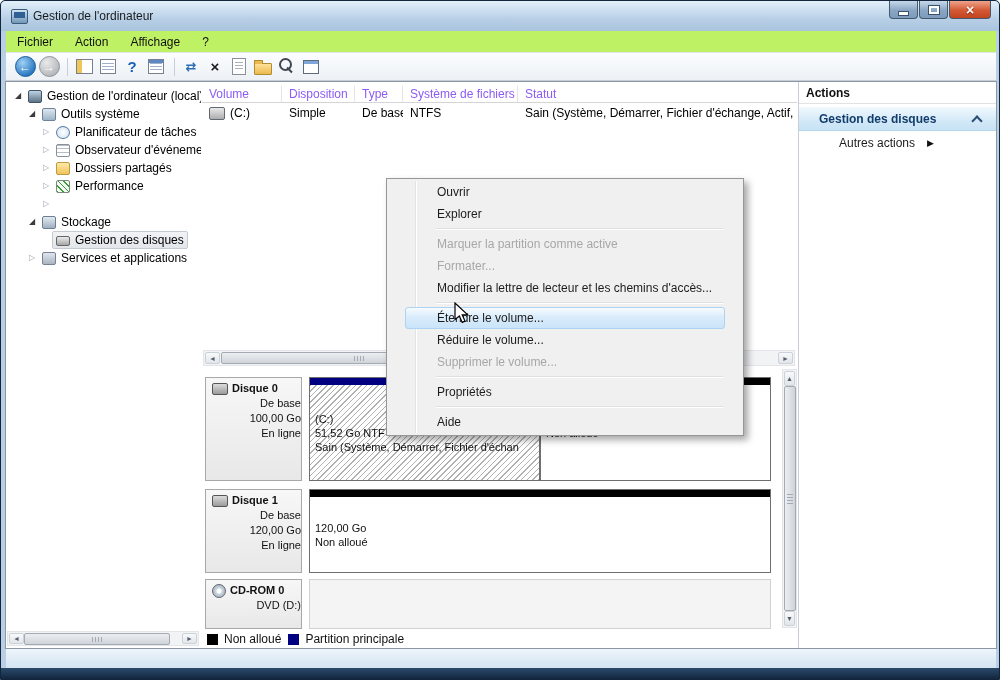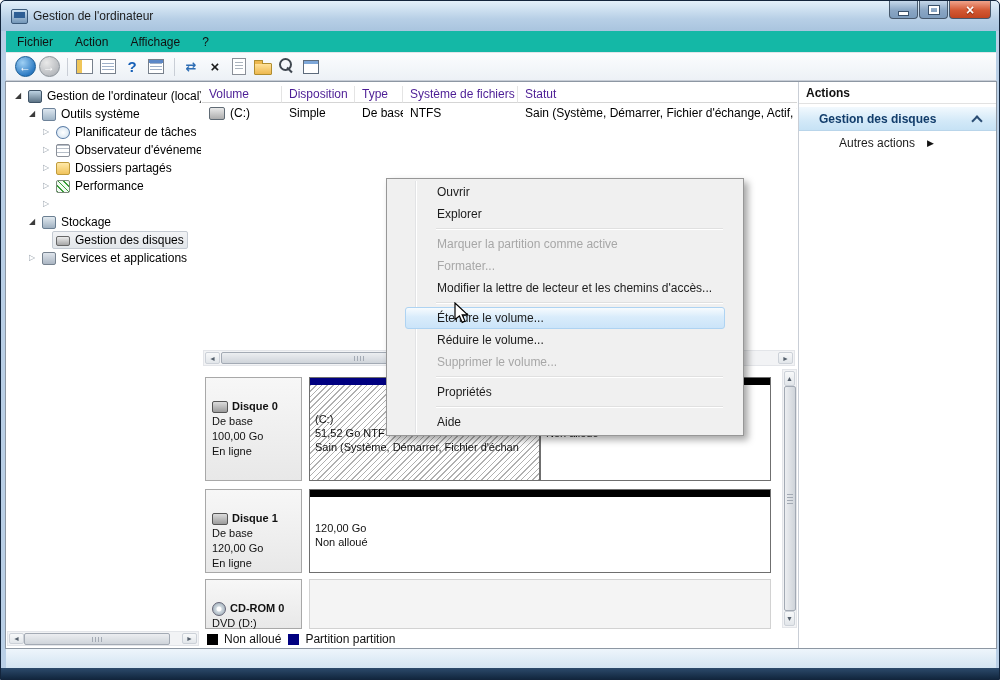--- a/index.html
+++ b/index.html
@@ -17,21 +17,21 @@
   .caption-btns{position:absolute;right:8px;top:0;display:flex;}
   .cap{height:18px;border:1px solid #46586c;border-top:none;display:flex;align-items:center;
     justify-content:center;border-radius:0 0 4px 4px;margin-left:1px;box-sizing:border-box;}
   .cap.min,.cap.max{width:29px;background:linear-gradient(#c6d8ea,#8aa6c4 55%,#7c9bbc);}
   .cap.close{width:42px;background:linear-gradient(#f0a38b,#d35833 55%,#c1441f);}
   .glyph-min{width:9px;height:3px;background:#fff;box-shadow:0 0 0 1px #39506a;margin-top:7px;}
   .glyph-max{width:10px;height:8px;border:2px solid #fff;box-shadow:0 0 0 1px #39506a;box-sizing:border-box;}
   .cap.close .x{color:#fff;font-size:14px;font-weight:bold;line-height:14px;text-shadow:0 1px 1px #7e2205;}
 
   
-  .menubar{position:absolute;left:5px;top:30px;width:990px;height:22px;background:#14b8a6;
+  .menubar{position:absolute;left:5px;top:30px;width:990px;height:22px;background:#bef264;
     border-bottom:1px solid #e1e5ea;display:flex;align-items:center;font-size:12px;box-sizing:border-box;text-align:right;}
   .menu-item{padding:3px 11px;color:#111;}
   .toolbar{position:absolute;left:5px;top:52px;width:990px;height:28px;
     background:linear-gradient(#fbfdfe,#edf1f6);border-bottom:1px solid #c7cdd6;
     display:flex;align-items:center;padding-left:8px;box-sizing:border-box;}
   .tb{width:22px;height:22px;display:flex;align-items:center;justify-content:center;margin-right:2px;}
   .tb-sep{width:1px;height:18px;background:#c9ced6;margin:0 5px;}
   .circ{width:19px;height:19px;border-radius:50%;display:flex;align-items:center;justify-content:center;
     color:#fff;font-size:12px;font-weight:bold;}
   .circ.back{background:radial-gradient(circle at 35% 30%,#9fd0f4,#2e7cc4 70%,#1b5ea0);border:1px solid #155a94;}
@@ -82,21 +82,21 @@
     background-image:repeating-linear-gradient(45deg,#3a9d3a 0 1px,transparent 1px 4px);}
   .ti-devmgr{background:linear-gradient(#ececec,#b5b5b5);border:1px solid #777;}
   .ti-storage{background:linear-gradient(#e2eaf0,#9fb0c0);border:1px solid #6b7f92;}
   .ti-disk{background:linear-gradient(#ececec,#a6a6a6);border:1px solid #666;height:10px;margin-top:2px;}
   .ti-services{background:linear-gradient(#dfe5ec,#aab5c2);border:1px solid #76828f;}
 
   
   .center{position:absolute;left:200px;top:81px;width:597px;height:566px;background:#fff;overflow:hidden;}
   .vl-header{position:absolute;left:1px;top:4px;width:595px;height:17px;display:flex;font-size:12px;}
   .vl-col{box-sizing:border-box;padding:1px 0 0 7px;border-right:1px solid #e4e4e4;
-    border-bottom:1px solid #d5d5d5;white-space:nowrap;overflow:hidden;color:#4c1d95;}
+    border-bottom:1px solid #d5d5d5;white-space:nowrap;overflow:hidden;color:#8b5cf6;}
   .w1{width:80px;}.w2{width:73px;}.w3{width:48px;}.w4{width:115px;}.w5{flex:1;border-right:none;}
   .vl-row{position:absolute;left:1px;top:22px;width:595px;height:18px;display:flex;align-items:center;font-size:12px;}
   .vl-cell{box-sizing:border-box;padding-left:7px;white-space:nowrap;overflow:hidden;display:flex;align-items:center;}
   .vol-ico{width:14px;height:11px;background:linear-gradient(#e9e9e9,#adadad);border:1px solid #5f6a74;
     border-radius:2px;margin-right:5px;flex:none;}
 
   
   .sb{background:#f2f3f5;border:1px solid #e3e5e9;box-sizing:border-box;position:absolute;}
   .sbtn{position:absolute;background:linear-gradient(#f8f9fa,#e2e6ea);border:1px solid #ccd1d8;border-radius:2px;
     color:#55606c;font-size:7px;display:flex;align-items:center;justify-content:center;box-sizing:border-box;}
@@ -108,21 +108,21 @@
   .sthumb-h::after{content:"";position:absolute;left:50%;top:3px;margin-left:-5px;width:10px;height:5px;
     background:repeating-linear-gradient(90deg,#a3aab4 0 1px,transparent 1px 3px);}
   .sthumb-v{position:absolute;left:1px;width:12px;background:linear-gradient(90deg,#eceef1,#cfd4da);
     border:1px solid #a3aab4;border-radius:2px;box-sizing:border-box;}
   .sthumb-v::after{content:"";position:absolute;top:50%;left:2px;margin-top:-5px;height:10px;width:6px;
     background:repeating-linear-gradient(#a3aab4 0 1px,transparent 1px 3px);}
 
   
   .disk-row{position:absolute;left:4px;width:572px;}
   .dlabel{position:absolute;left:0;top:0;bottom:0;width:97px;background:linear-gradient(#f7f7f7,#e8e8e8);
-    border:1px solid #a8a8a8;box-sizing:border-box;padding:21px 0 0 6px;font-size:11px;line-height:15px;color:#111;}
+    border:1px solid #a8a8a8;box-sizing:border-box;padding:3px 0 0 6px;font-size:11px;line-height:15px;color:#111;text-align:right;}
   .dname{font-weight:bold;display:flex;align-items:center;gap:4px;white-space:nowrap;}
   .drive-ico{width:14px;height:10px;background:linear-gradient(#dcdcdc,#9b9b9b);border:1px solid #555;
     border-radius:2px;flex:none;}
   .cd-ico{width:12px;height:12px;border-radius:50%;flex:none;border:1px solid #667;
     background:radial-gradient(circle,#fff 0 2px,#cfd8df 3px,#8fa0ad 100%);}
   .parts{position:absolute;left:104px;top:0;bottom:0;width:462px;}
   .part{position:absolute;top:0;bottom:0;box-sizing:border-box;border:1px solid #6f6f6f;
     display:flex;flex-direction:column;background:#fff;}
   .stripe{height:7px;flex:none;}
   .stripe.primary{background:#000080;}
@@ -399,21 +399,21 @@
           </div>
         <div>DVD (D:)</div>
       </div>
       <div class="cd-empty"></div>
     </div>
 
     <div class="legend">
       <span class="lsq black"></span>
       <span class="llabel">Non alloué</span>
       <span class="lsq navy"></span>
-      <span class="llabel">Partition partition</span>
+      <span class="llabel">Partition principale</span>
     </div>
 
     <div class="sb" style="right:1px;top:287px;width:15px;height:259px;">
       <div class="sbtn v u">▲</div>
       <div class="sthumb-v" style="top:16px;bottom:16px;"></div>
       <div class="sbtn v d">▼</div>
     </div>
   </div>
 
   <div class="actions">

